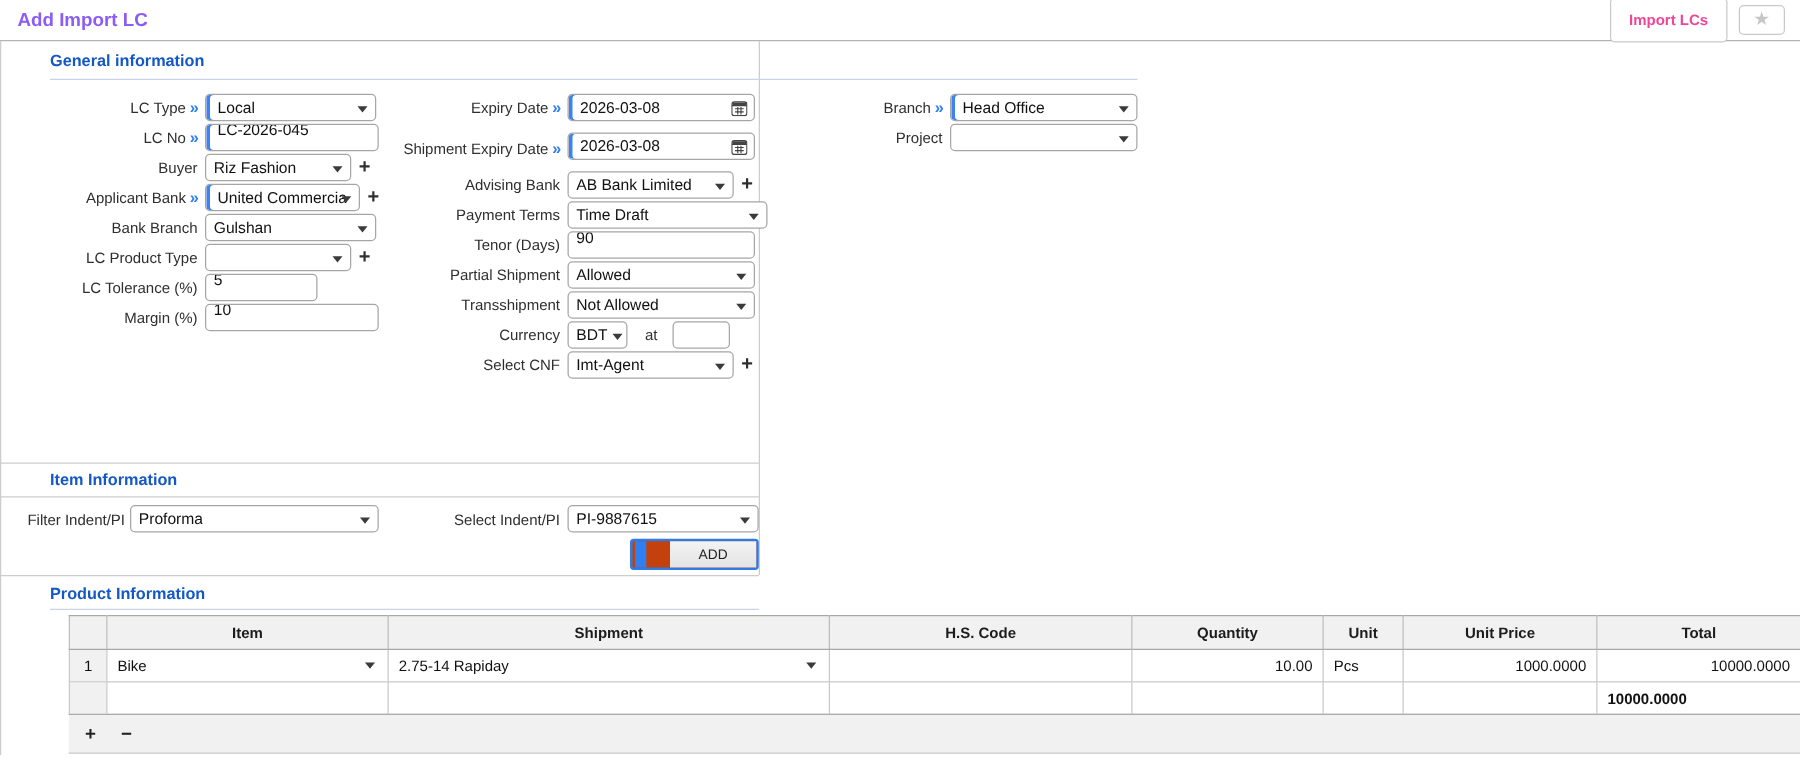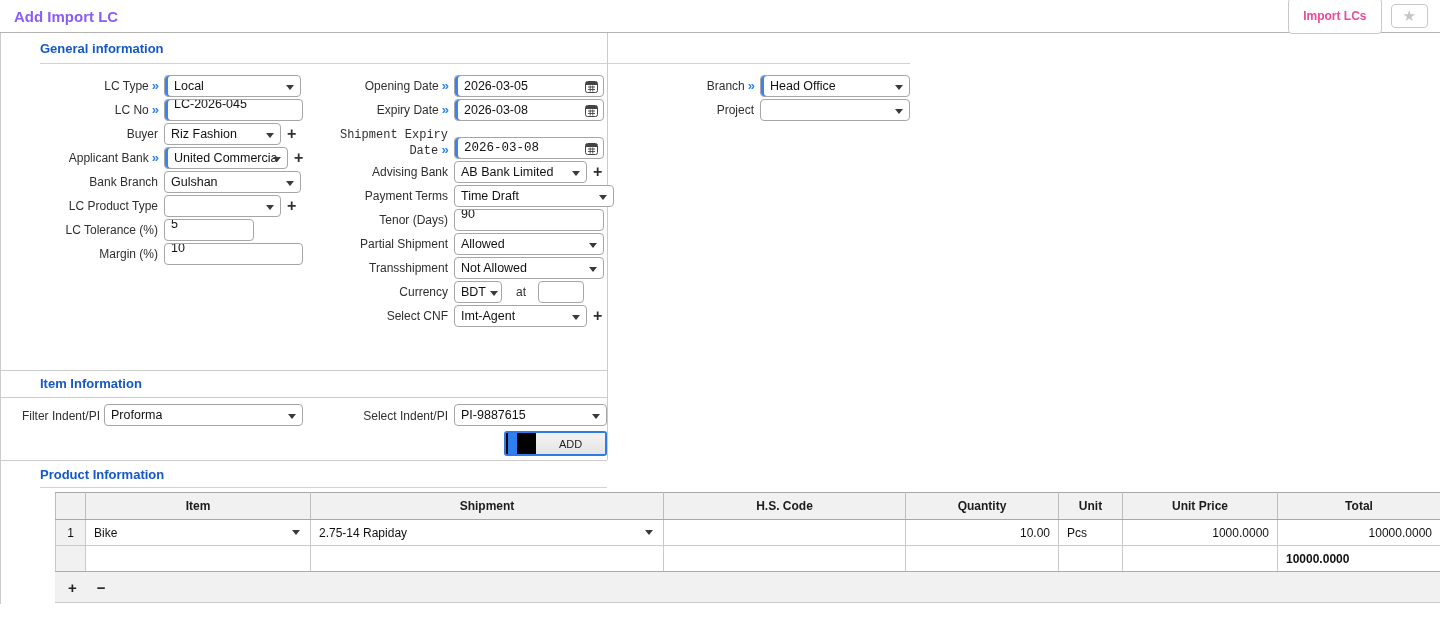--- a/index.html
+++ b/index.html
@@ -21,21 +21,21 @@
   
   .hline,.vline{position:absolute;background:#ccc;}
   .hline{height:1px;} .vline{width:1px;}
   .underline{position:absolute;height:1px;background:#c9d2ea;}
 
   .sec-title{position:absolute;font-size:13px;font-weight:bold;color:#1358c5;}
 
   
   .col{position:absolute;display:flex;flex-direction:column;gap:2px;}
   .frow{display:flex;align-items:center;}
-  .frow.tall{align-items:flex-end;min-height:36px;font-family:Liberation Mono, monospace;}
+  .frow.tall{align-items:center;min-height:36px;}
   .flabel{font-size:12px;color:#2f2f2f;text-align:right;flex:none;line-height:15px;}
   .col-left .flabel{width:150px;}
   .col-mid .flabel{width:128px;}
   .col-right .flabel{width:104px;}
   .frow.tall .flabel{padding-top:3px;}
   .req{color:#2e7ff2;font-weight:bold;font-size:13px;margin-left:3px;letter-spacing:-1px;}
   .fbox{position:relative;height:22px;border:1px solid #a6a6a6;border-radius:4px;background:#fff;
     display:flex;align-items:center;padding:0 6px;font-size:12.5px;color:#111;margin-left:6px;flex:none;}
   .fbox.required{box-shadow:inset 3px 0 0 #3b82f6;padding-left:9px;}
   input.fbox{font-family:inherit;display:inline-block;padding-top:0;padding-bottom:12px;line-height:20px;}
@@ -47,21 +47,21 @@
   .select.mini .caret{right:3px;}
   .date{padding-right:24px;}
   .cal{position:absolute;right:5px;top:4px;display:block;}
   .plus-btn{border:none;background:none;font-size:16px;font-weight:bold;color:#2f2f2f;margin-left:6px;
     cursor:pointer;line-height:22px;font-family:inherit;}
   .at-label{font-size:12px;color:#2f2f2f;margin:0 12px 0 14px;}
 
   
   .abs{position:absolute;}
   .add-wrap{position:absolute;left:504px;top:431px;width:103px;height:25px;border:2px solid #2f7ae5;
-    border-radius:3px;display:flex;background:#000000;cursor:pointer;gap:19px;}
+    border-radius:3px;display:flex;background:#c2410c;cursor:pointer;gap:19px;}
   .add-bar{width:9px;margin-left:2px;background:#2e7ff2;flex:none;}
   .add-btn{flex:1;border:none;background:linear-gradient(#f3f3f3,#e4e4e4);font-size:11px;color:#222;
     font-family:inherit;cursor:pointer;}
 
   
   .ptable{position:absolute;left:55px;top:492px;width:1385px;border-collapse:collapse;
     table-layout:fixed;font-size:12px;background:#fff;}
   .ptable th{background:#f1f1f1;border:1px solid #bdbdbd;border-top-color:#a8a8a8;border-bottom-color:#a8a8a8;
     height:27px;font-weight:bold;color:#1c1c1c;text-align:center;padding:0 6px;}
   .ptable td{border:1px solid #c9c9c9;height:26px;padding:0 8px;color:#111;position:relative;
@@ -143,32 +143,20 @@
       <span class="flabel"><span>LC Tolerance (%)</span></span>
       <input class="fbox" style="width: 90px;" value="5">
     </div>
     <div class="frow">
       <span class="flabel"><span>Margin (%)</span></span>
       <input class="fbox" style="width: 139px;" value="10">
     </div>
   </div>
 
   <div class="col col-mid" style="left:320px;top:75px;width:290px;">
-    <div class="frow">
-      <span class="flabel"><span>Opening Date</span><span class="req">»</span></span>
-      <div class="fbox date required" style="width:150px">
-        <span class="fval">2026-03-05</span>
-        <svg class="cal" width="13" height="13" viewBox="0 0 13 13">
-            <rect x="0.5" y="1.5" width="12" height="11" rx="2" fill="#fff" stroke="#444"></rect>
-            <path d="M0.5 4.5h12" stroke="#444"></path>
-            <rect x="1" y="2" width="11" height="2.5" fill="#444"></rect>
-            <path d="M3 7h7M3 9.5h7M5.2 5.5v6M7.8 5.5v6" stroke="#444" stroke-width="0.9"></path>
-          </svg>
-      </div>
-    </div>
     <div class="frow">
       <span class="flabel"><span>Expiry Date</span><span class="req">»</span></span>
       <div class="fbox date required" style="width:150px">
         <span class="fval">2026-03-08</span>
         <svg class="cal" width="13" height="13" viewBox="0 0 13 13">
             <rect x="0.5" y="1.5" width="12" height="11" rx="2" fill="#fff" stroke="#444"></rect>
             <path d="M0.5 4.5h12" stroke="#444"></path>
             <rect x="1" y="2" width="11" height="2.5" fill="#444"></rect>
             <path d="M3 7h7M3 9.5h7M5.2 5.5v6M7.8 5.5v6" stroke="#444" stroke-width="0.9"></path>
           </svg>

